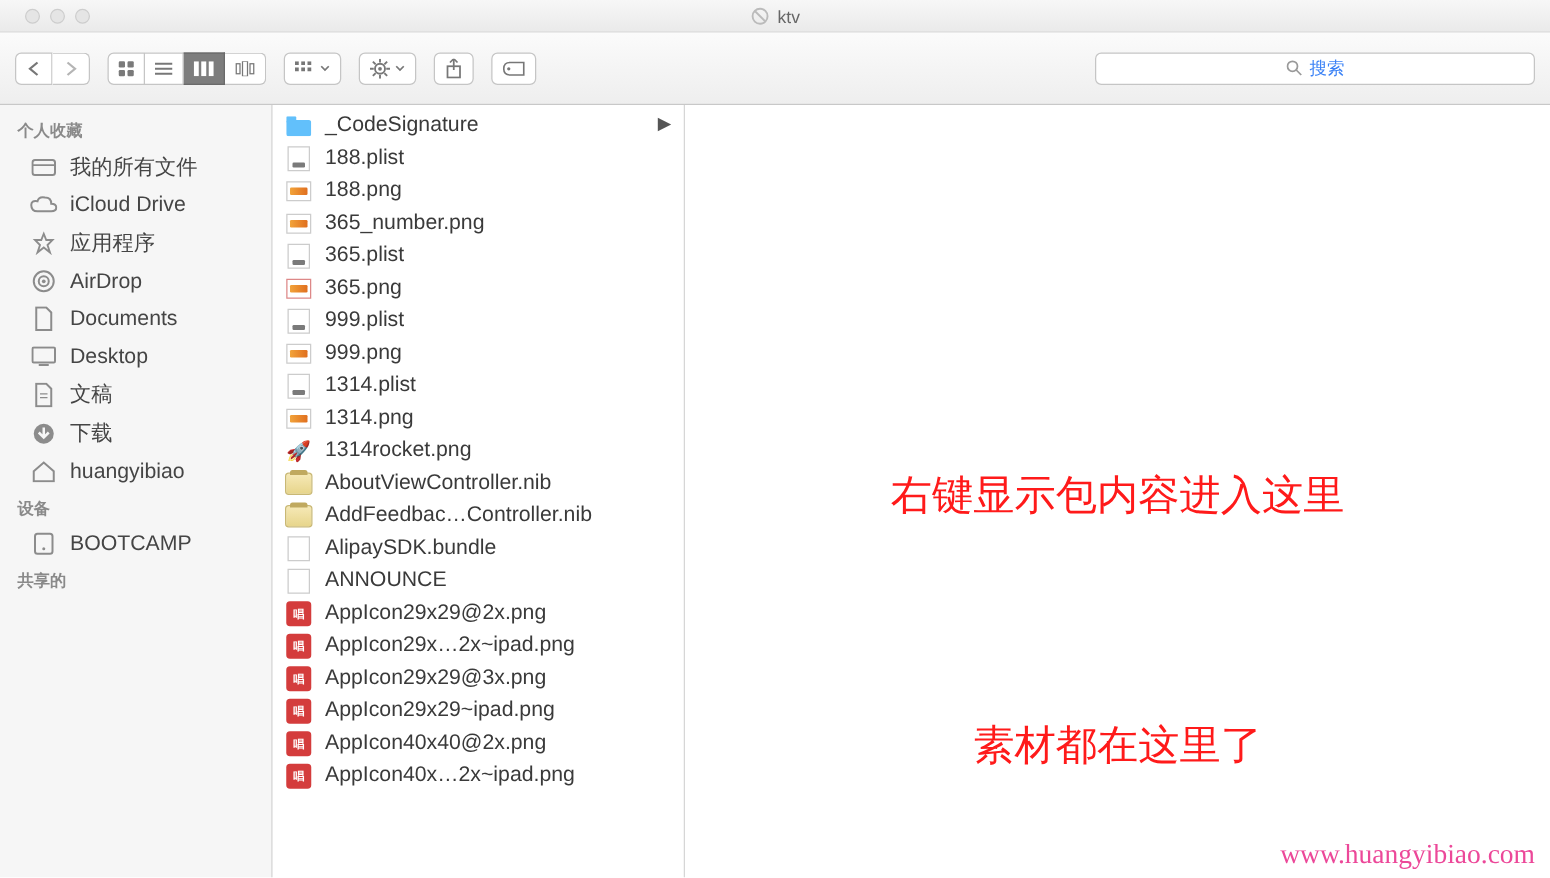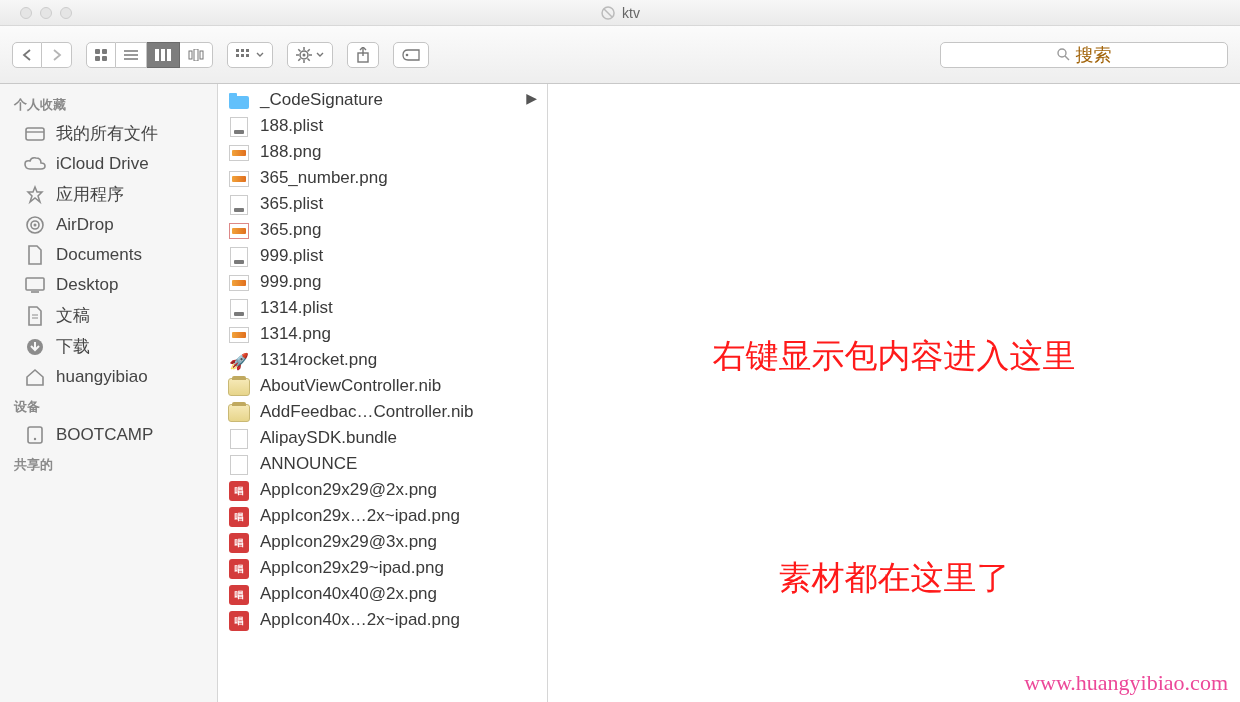--- a/index.html
+++ b/index.html
@@ -14,37 +14,37 @@
   
   .toolbar { height: 58px; background: linear-gradient(#fbfbfb,#eeeeee); border-bottom: 1px solid #c8c8c8; display: flex; align-items: center; padding: 0 12px; gap: 14px; }
   .btn-group { display: flex; }
   .tb-btn { height: 26px; min-width: 30px; background: #fff; border: 1px solid #c5c5c5; display: flex; align-items: center; justify-content: center; padding: 0 8px; color: #6f6f6f; font-size: 14px; }
   .btn-group .tb-btn + .tb-btn { border-left: none; }
   .btn-group .tb-btn:first-child { border-radius: 5px 0 0 5px; }
   .btn-group .tb-btn:last-child { border-radius: 0 5px 5px 0; }
   .tb-btn.solo { border-radius: 5px; }
   .tb-btn.active { background: #7d7d7d; color: #fff; border-color: #6a6a6a; }
   .spacer { flex: 1; }
-  .search { width: 288px; height: 26px; border: 1px solid #c5c5c5; border-radius: 5px; background: #fff; display: flex; align-items: center; justify-content: center; gap: 6px; color: #a16207; font-size: 18px; }
+  .search { width: 352px; height: 26px; border: 1px solid #c5c5c5; border-radius: 5px; background: #fff; display: flex; align-items: center; justify-content: center; gap: 6px; color: #3b82f6; font-size: 14px; }
 
   
   .main { display: flex; height: calc(702px - 26px - 58px); }
   .sidebar { width: 218px; background: #f6f6f6; border-right: 1px solid #d6d6d6; padding: 6px 0; overflow-y: auto; }
   .side-head { font-size: 13px; color: #8a8a8a; font-weight: 600; padding: 6px 14px 4px; }
   .side-item { display: flex; align-items: center; gap: 10px; padding: 4px 14px 4px 24px; font-size: 17px; color: #454545; cursor: default; }
   .side-icon { width: 22px; height: 22px; display: flex; align-items: center; justify-content: center; color: #8c8c8c; flex-shrink: 0; }
 
   .filecol { width: 330px; border-right: 1px solid #d6d6d6; overflow-y: auto; padding: 4px 0; }
   .file-row { display: flex; gap: 10px; padding: 2px 10px; font-size: 17px; color: #3a3a3a; cursor: default; position: relative; }
   .file-icon { width: 22px; height: 22px; flex-shrink: 0; display: flex; align-items: center; justify-content: center; }
   .file-row .chev { position: absolute; right: 10px; color: #555; font-size: 14px; }
 
-  .preview { flex: 1; position: relative; background: #fff; }
+  .preview { flex: 1; position: relative; background: #fff; margin-top: 40px; }
   .anno1 { position: absolute; left: 50%; top: 250px; transform: translateX(-50%); font-size: 33px; color: #ff1a1a; white-space: nowrap; }
-  .anno2 { position: absolute; left: 50%; top: 472px; transform: translateX(-50%); font-size: 33px; color: #ff1a1a; white-space: nowrap; }
+  .anno2 { position: absolute; left: 50%; top: 450px; transform: translateX(-50%); font-size: 33px; color: #ff1a1a; white-space: nowrap; }
   .watermark { position: absolute; right: 12px; bottom: 6px; font-family: Georgia, "Times New Roman", serif; font-size: 22px; color: #ec4899; }
 
   svg { display: block; }
   .folder-ico rect { fill:#62c0fb; }
   .img-ico { background:#fff; border:1px solid #ccc; width:20px; height:16px; position:relative; }
   .img-ico::after { content:""; position:absolute; left:2px; right:2px; top:4px; height:6px; background:linear-gradient(90deg,#f2a33a,#e06f1f); border-radius:1px; }
   .plist-ico { background:#fff; border:1px solid #ccc; width:18px; height:20px; position:relative; }
   .plist-ico::after { content:""; position:absolute; left:3px; right:3px; bottom:2px; height:4px; background:#7a7a7a; border-radius:1px; }
   .doc-ico { background:#fff; border:1px solid #ccc; width:18px; height:20px; }
   .nib-ico { width:22px; height:18px; background:linear-gradient(#f6e9b7,#e7d58b); border:1px solid #c9b874; border-radius:3px; position:relative; }

